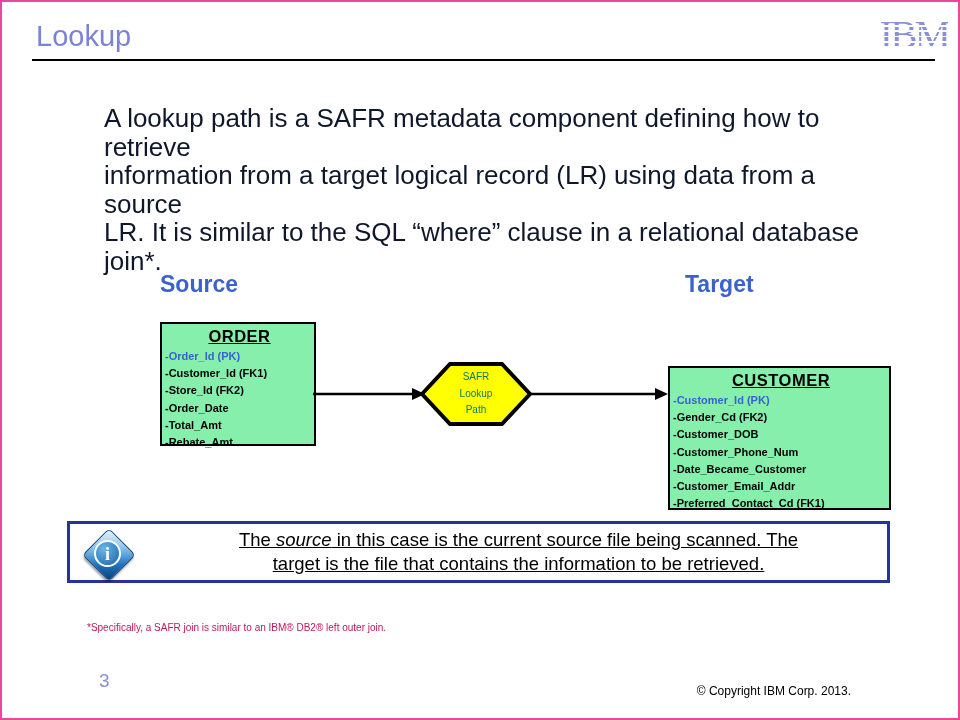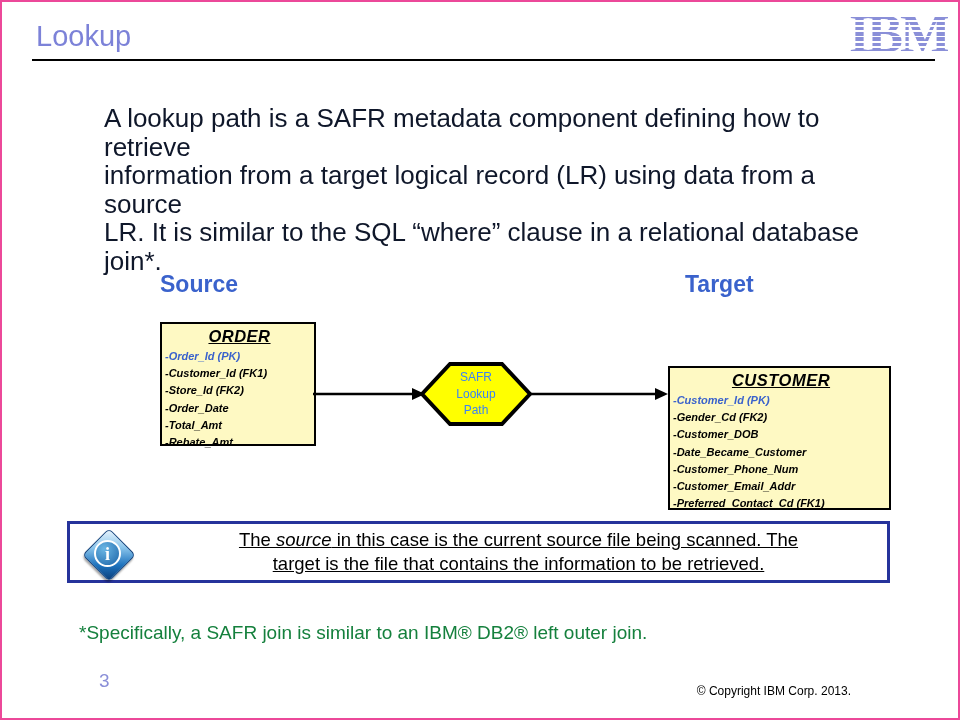--- a/index.html
+++ b/index.html
@@ -8,55 +8,54 @@
     background:#fff;border:2px solid #ec4899;overflow:hidden;
     font-family:"Liberation Sans",sans-serif;
   }
   
   .title{
     position:absolute;left:34px;top:18px;font-size:29px;color:#7c82d8;
   }
   .title-rule{position:absolute;left:30px;top:57px;width:903px;height:2px;background:#000;}
   .ibm-logo{
     position:absolute;left:846px;top:10px;width:100px;height:44px;
-    font-family:"Liberation Serif",serif;font-weight:bold;font-size:54px;line-height:44px;
+    font-family:"Liberation Serif",serif;font-weight:normal;font-size:41px;line-height:44px;
     letter-spacing:-3px;text-align:right;
     background:repeating-linear-gradient(to bottom,#8a8fd8 0 3.2px,#ffffff 3.2px 5.1px);
     -webkit-background-clip:text;background-clip:text;color:transparent;
     user-select:none;
   }
   
   .intro{
     position:absolute;left:102px;top:102px;width:780px;
     font-size:26px;line-height:28.5px;color:#0f172a;white-space:pre-line;
   }
   
   .diagram-label{position:absolute;top:269px;font-size:23px;font-weight:bold;color:#3a62cc;}
   .label-source{left:158px;}
   .label-target{left:683px;}
   
   .erd-box{
-    position:absolute;box-sizing:border-box;border:2.5px solid #000;background:#fef9c3;
+    position:absolute;box-sizing:border-box;border:2.5px solid #000;background:#86efac;
     padding:2px 0 0 3px;
-    font-style:italic;
   }
   .erd-order{left:158px;top:320px;width:156px;height:124px;}
   .erd-customer{left:666px;top:328px;width:223px;height:144px;margin-top:36px;}
   .erd-title{
     text-align:center;font-weight:bold;font-size:16.5px;text-decoration:underline;
     margin:1px 0 2px 0;letter-spacing:.5px;
   }
   .erd-field{font-size:11px;font-weight:bold;line-height:17.2px;white-space:nowrap;color:#000;}
   .erd-field.pk{color:#3a62cc;}
   
   .arrow-svg{position:absolute;}
   .hexagon{position:absolute;left:418px;top:359px;width:112px;height:66px;}
   .hexagon-label{
     position:absolute;inset:0;display:flex;align-items:center;justify-content:center;
-    text-align:center;font-size:12px;line-height:16.5px;color:#3b82f6;white-space:pre-line;
+    text-align:center;font-size:10px;line-height:16.5px;color:#0f766e;white-space:pre-line;
   }
   
   .note-box{
     position:absolute;left:65px;top:519px;width:823px;height:62px;box-sizing:border-box;
     border:3px solid #26339b;background:#fff;
   }
   .note-icon{position:absolute;left:10px;top:2px;width:56px;height:56px;}
   .note-diamond{
     position:absolute;left:10px;top:10px;width:36px;height:36px;border-radius:5px;
     transform:rotate(45deg);
@@ -70,21 +69,21 @@
     display:flex;align-items:center;justify-content:center;
   }
   .note-i{font-family:"Liberation Serif",serif;font-weight:bold;font-size:18px;color:#fff;line-height:1;}
   .note-text{
     position:absolute;left:100px;right:20px;top:0;bottom:0;
     display:flex;align-items:center;justify-content:center;
     font-size:18.5px;line-height:24px;color:#000;text-align:center;white-space:pre-line;text-decoration:underline;
   }
   .note-text .ital{font-style:italic;}
   
-  .footnote{position:absolute;left:77px;top:620px;font-size:19px;color:#15803d;}
+  .footnote{position:absolute;left:85px;top:620px;font-size:10px;color:#be185d;}
   .page-number{position:absolute;left:97px;top:668px;font-size:19px;color:#8a8fd8;}
   .copyright{position:absolute;right:107px;top:682px;font-size:12px;color:#000;}
 </style>
 </head>
 <body>
 
 <div class="slide">
 
   <div class="title">Lookup</div>
   <div class="ibm-logo">IBM</div>
@@ -128,22 +127,22 @@
     <line x1="0" y1="11" x2="126" y2="11" stroke="#000" stroke-width="2.5"></line>
     <polygon points="125,5 138,11 125,17" fill="#000"></polygon>
   </svg>
 
   <div class="erd-box erd-customer">
     <div class="erd-title">CUSTOMER</div>
     <div>
         <div class="erd-field pk">-Customer_Id (PK)</div>
         <div class="erd-field">-Gender_Cd (FK2)</div>
         <div class="erd-field">-Customer_DOB</div>
+        <div class="erd-field">-Customer_Phone_Num</div>
         <div class="erd-field">-Date_Became_Customer</div>
-        <div class="erd-field">-Customer_Phone_Num</div>
         <div class="erd-field">-Customer_Email_Addr</div>
         <div class="erd-field">-Preferred_Contact_Cd (FK1)</div>
       </div>
   </div>
 
   <div class="note-box">
     <div class="note-icon">
       <div class="note-diamond"></div>
       <div class="note-circle">
         <span class="note-i">i</span>

